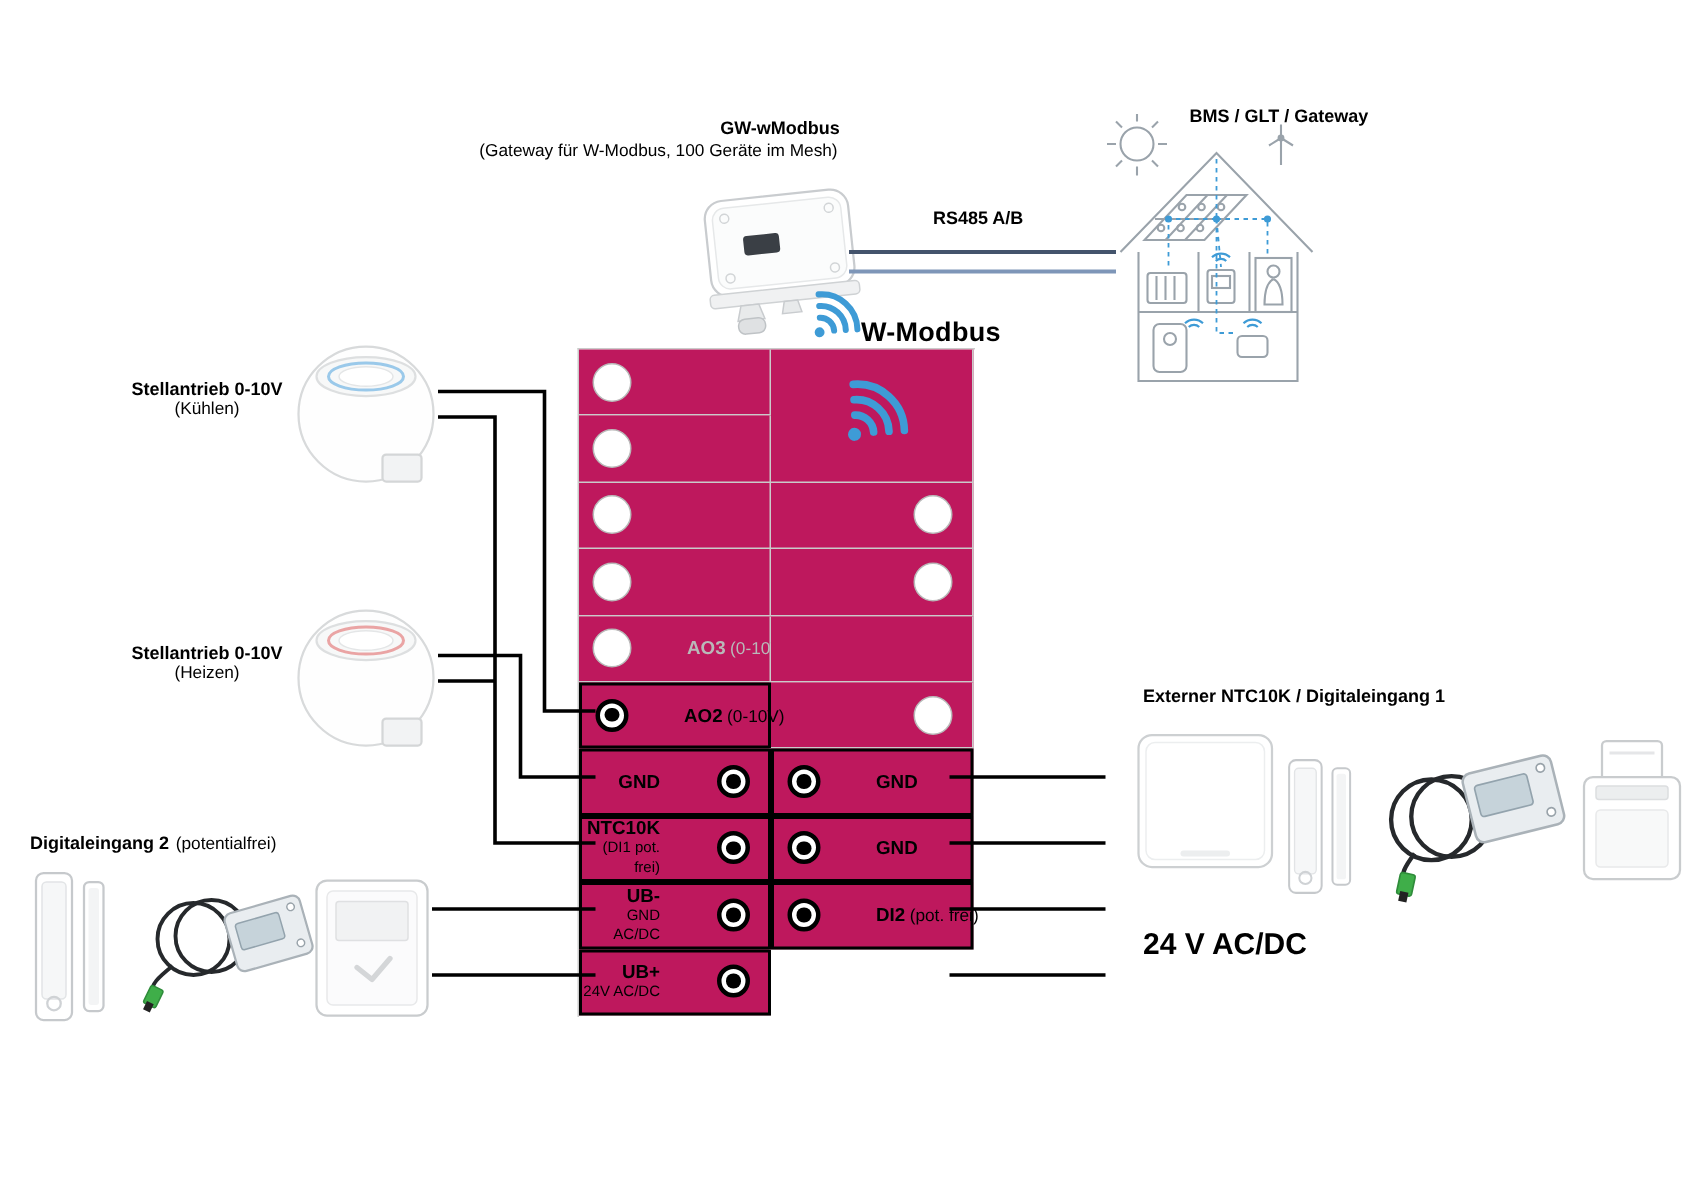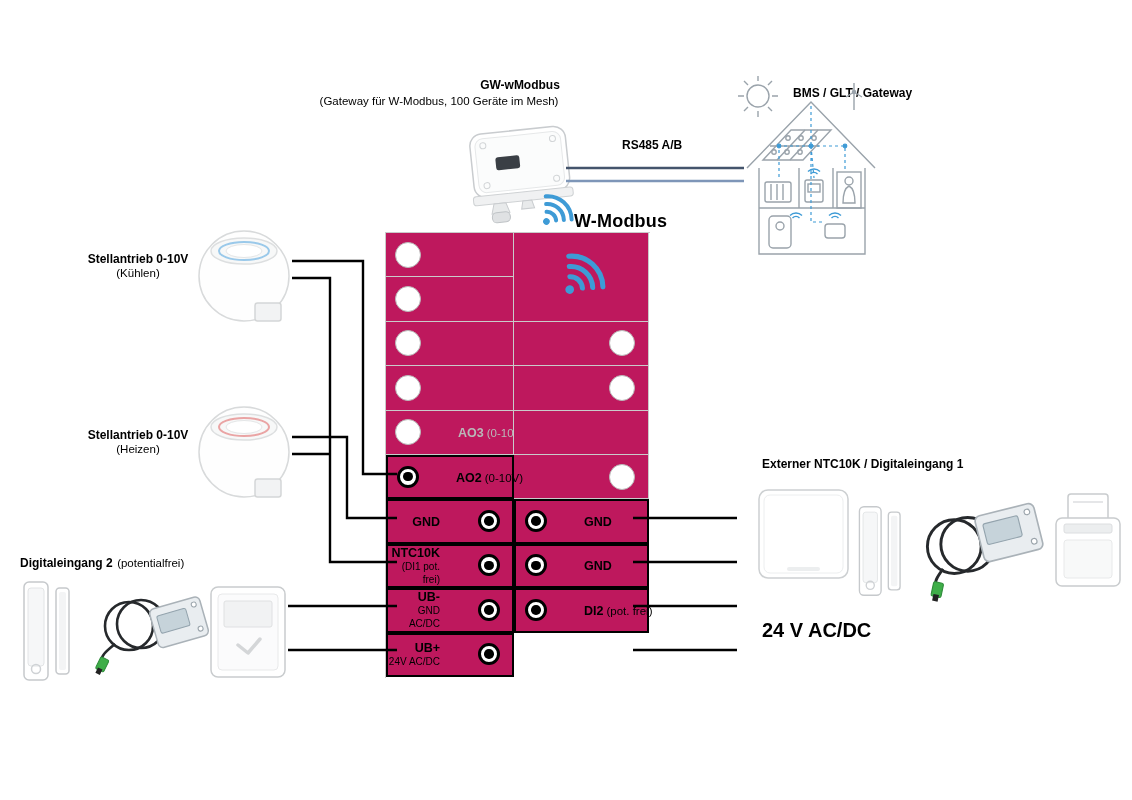--- a/index.html
+++ b/index.html
@@ -74,21 +74,21 @@
       <path d="M633,562 H737"></path>
       <path d="M633,606 H737"></path>
       <path d="M633,650 H737"></path>
     </g>
     <path d="M566,168 H744" fill="none" stroke="#44546c" stroke-width="2.6"></path>
     <path d="M566,181 H744" fill="none" stroke="#7e96b8" stroke-width="2.6"></path>
   </svg>
 
   <div class="abs lbl-b center" style="left:452px; top:78px; width:136px;">GW-wModbus</div>
   <div class="abs lbl center" style="left:316px; top:94px; width:246px;">(Gateway für W-Modbus, 100 Geräte im Mesh)</div>
-  <div class="abs lbl-b" style="left:793px; top:86px;">BMS / GLT / Gateway</div>
+  <div class="abs lbl-b" style="left:793px; top:70px;">BMS / GLT / Gateway</div>
   <div class="abs lbl-b" style="left:622px; top:138px;">RS485 A/B</div>
   <div class="abs big-b" style="left:574px; top:211px;">W-Modbus</div>
 
   <svg class="dev" style="left:465px; top:124px;" width="112" height="102" viewBox="0 0 112 102">
     <g transform="rotate(-6 56 50)">
       <rect x="8" y="6" width="96" height="64" rx="12" fill="#fff" stroke="#c9cccf" stroke-width="1.5"></rect>
       <rect x="13" y="11" width="86" height="54" rx="8" fill="#fbfcfc" stroke="#e6e8e9"></rect>
       <circle cx="21" cy="18" r="3" fill="none" stroke="#d2d5d7"></circle>
       <circle cx="91" cy="18" r="3" fill="none" stroke="#d2d5d7"></circle>
       <circle cx="21" cy="58" r="3" fill="none" stroke="#d2d5d7"></circle>

